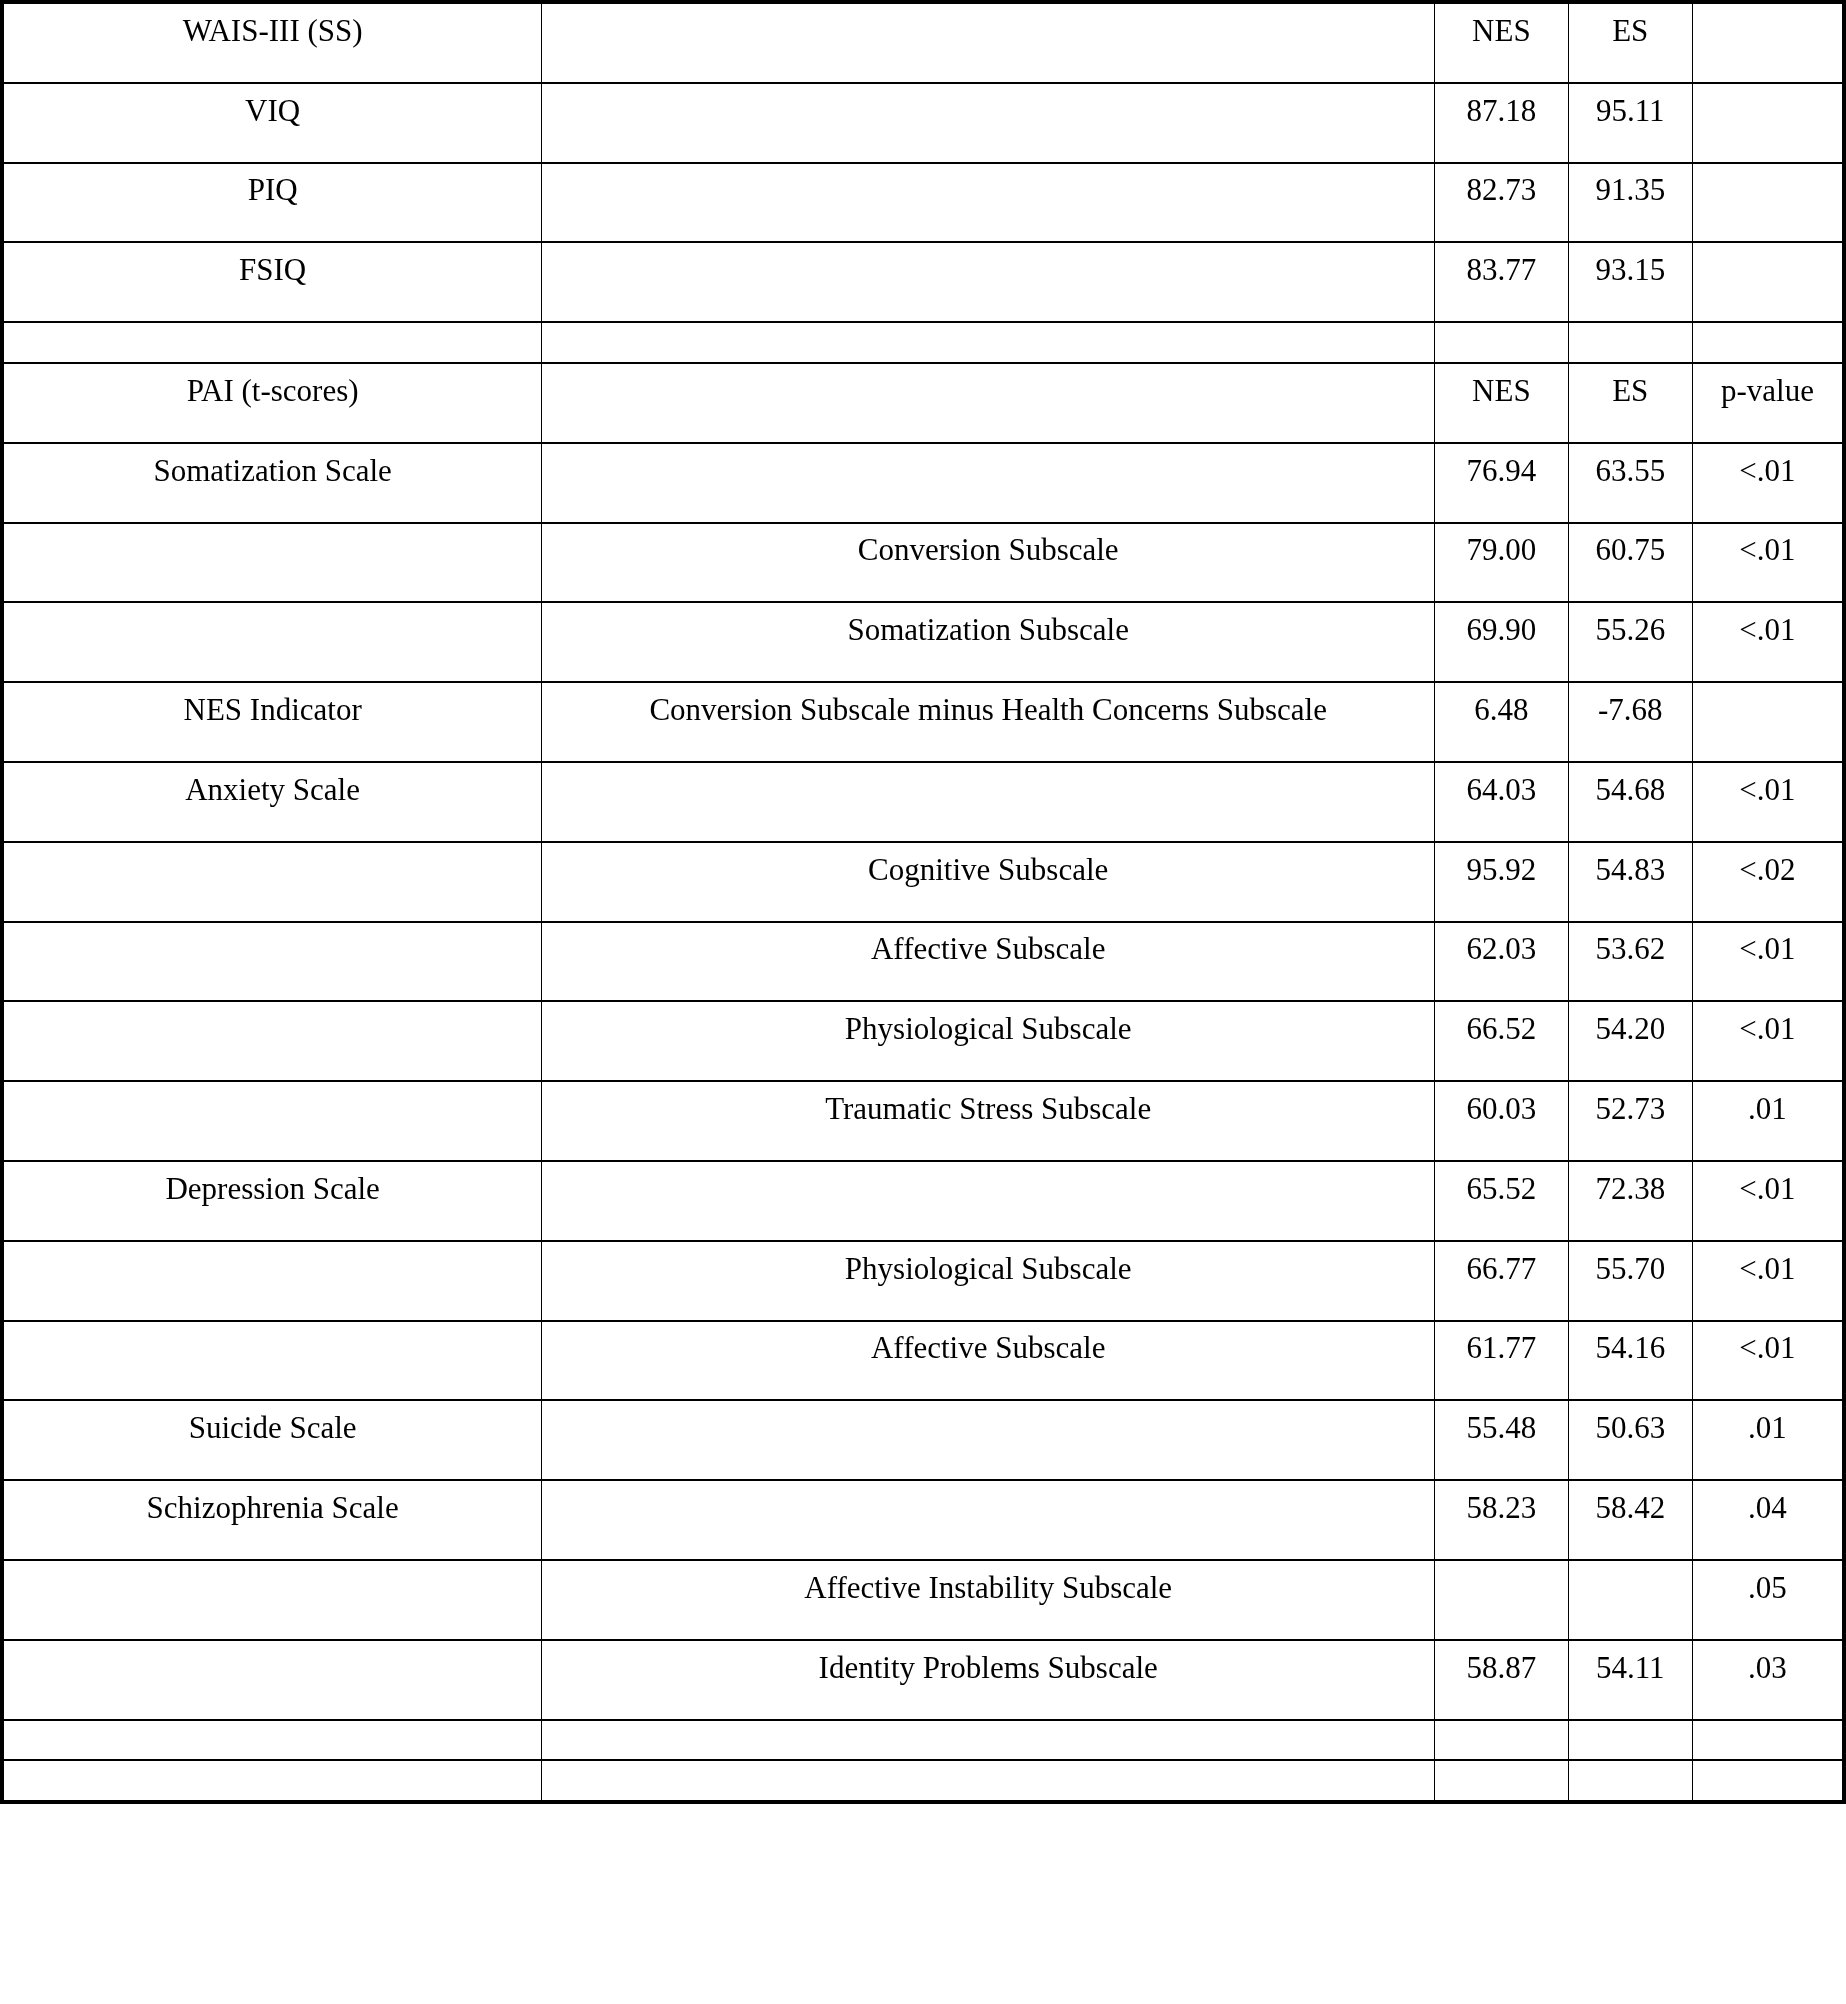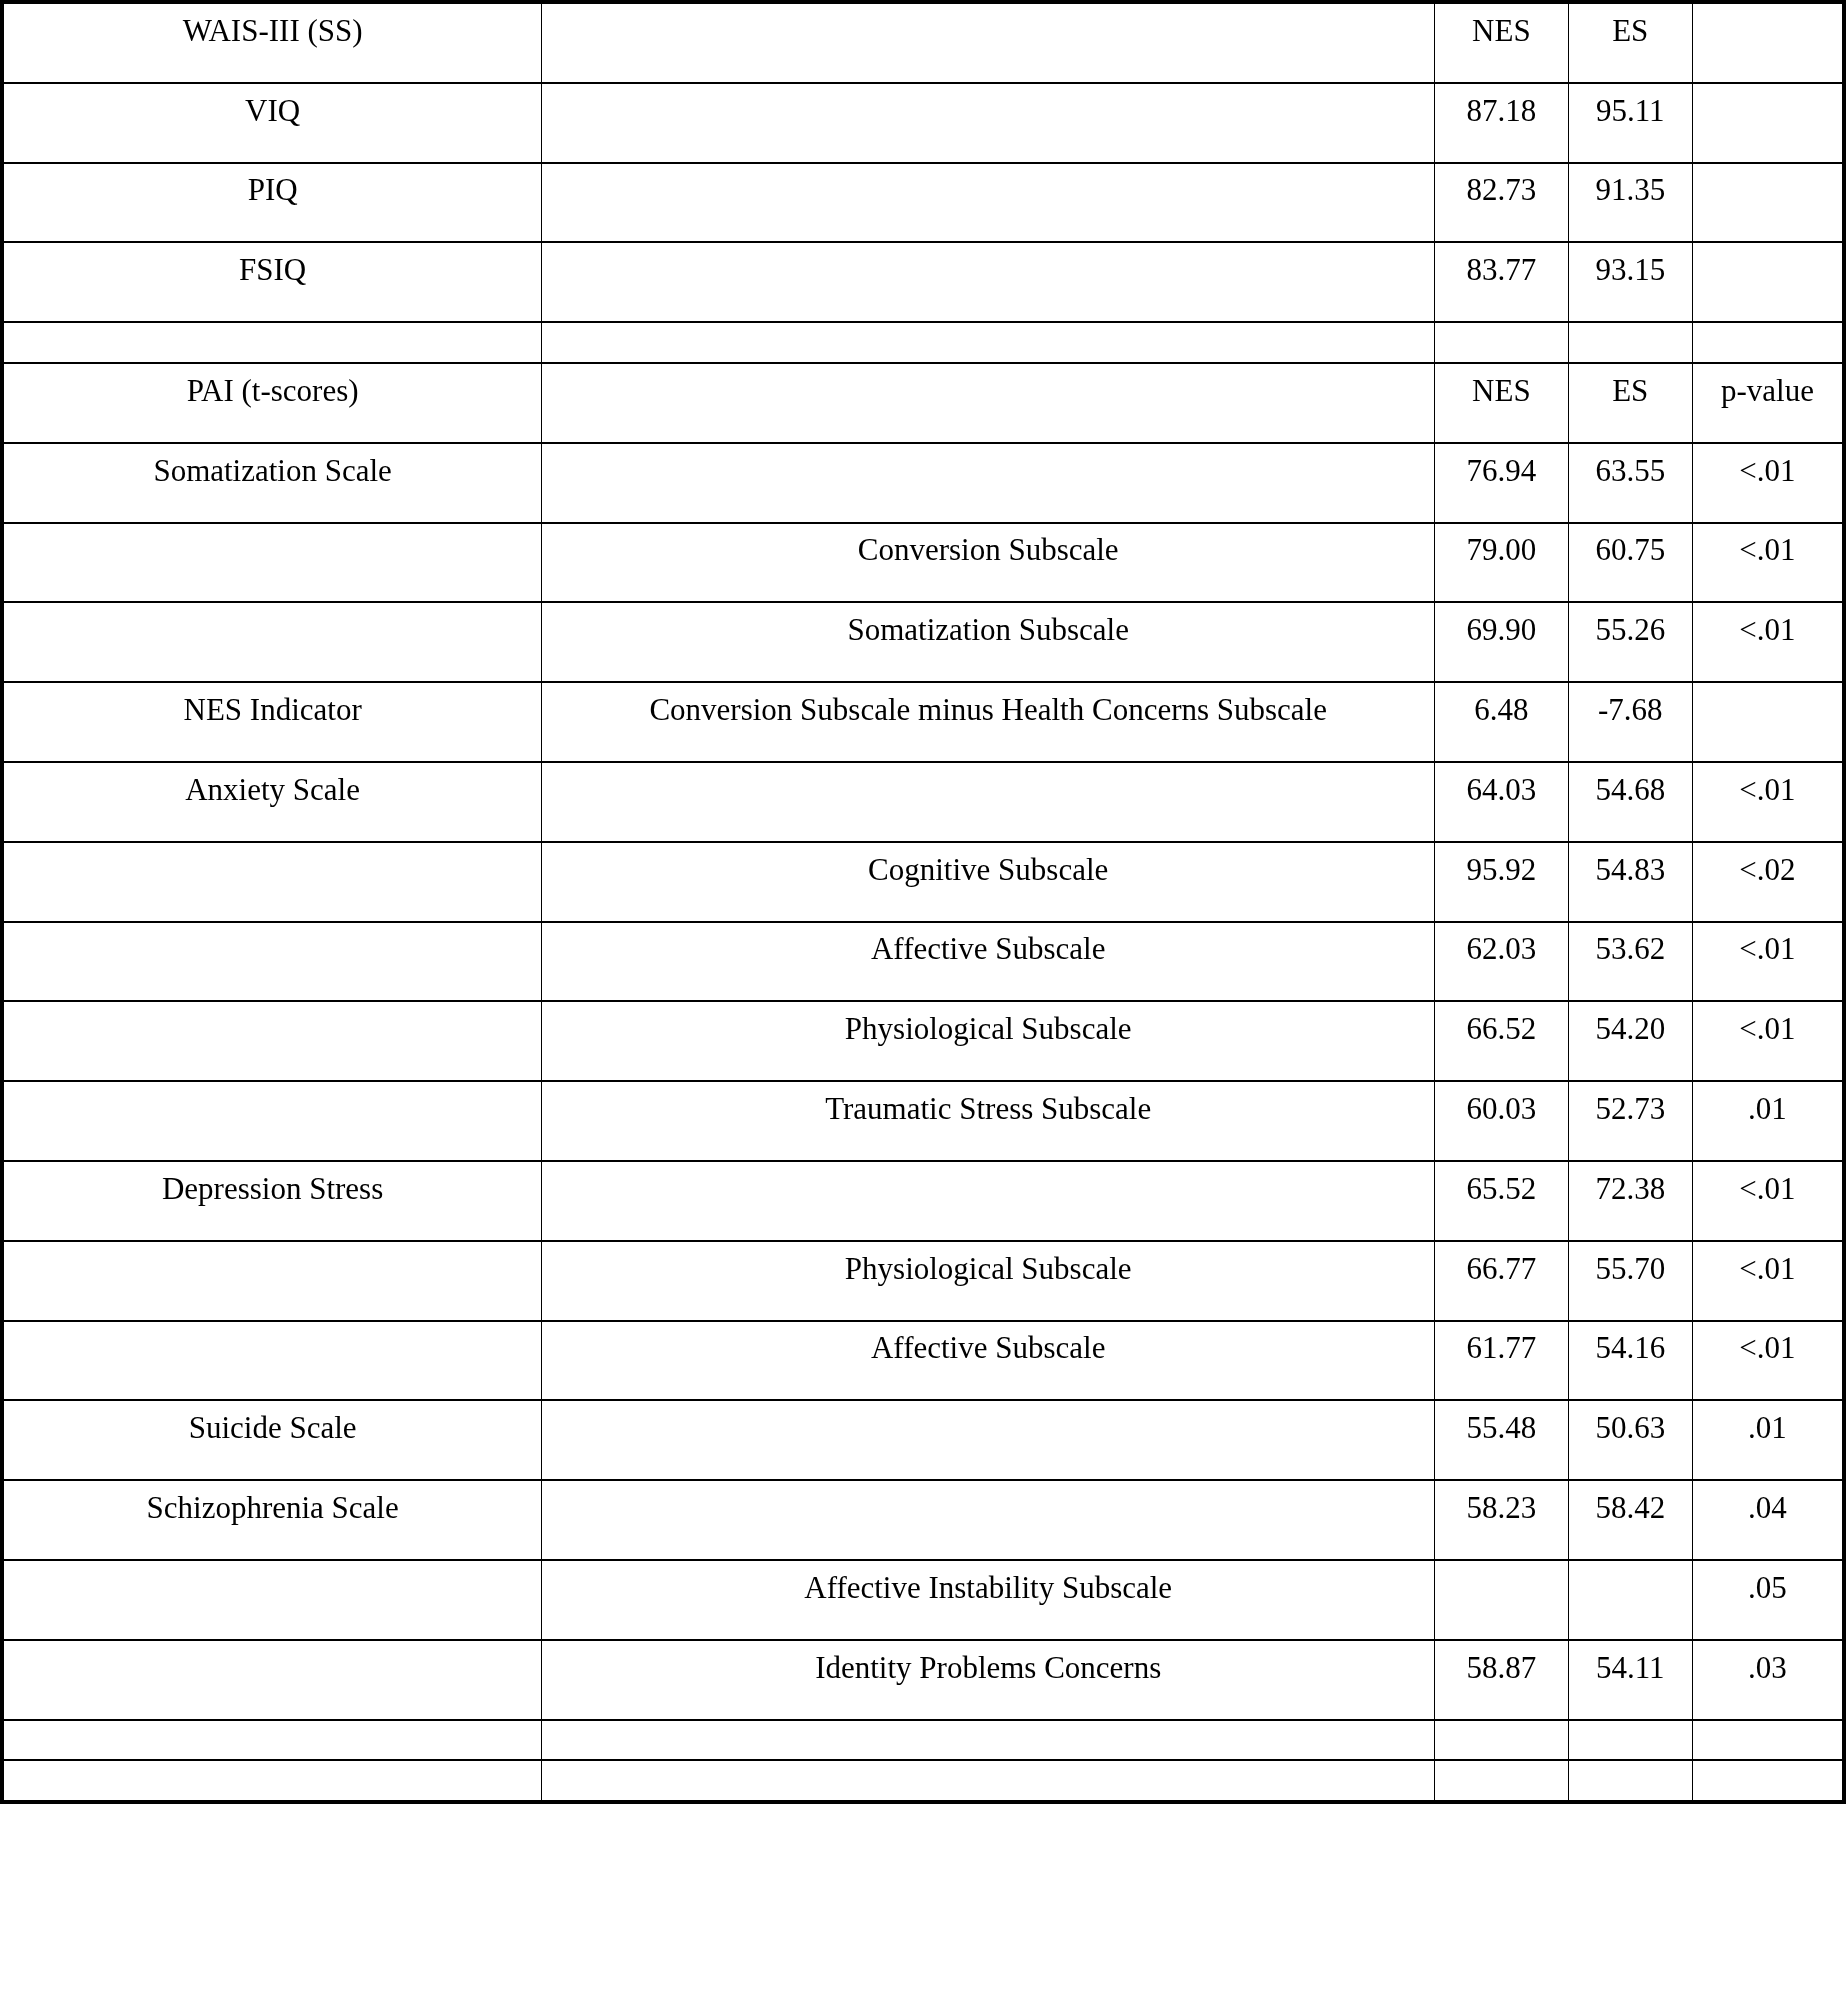--- a/index.html
+++ b/index.html
@@ -151,21 +151,21 @@
         <td>&lt;.01</td>
       </tr>
       <tr class="data">
         <td></td>
         <td>Traumatic Stress Subscale</td>
         <td>60.03</td>
         <td>52.73</td>
         <td>.01</td>
       </tr>
       <tr class="data">
-        <td>Depression Stress</td>
+        <td>Depression Scale</td>
         <td></td>
         <td>65.52</td>
         <td>72.38</td>
         <td>&lt;.01</td>
       </tr>
       <tr class="data">
         <td></td>
         <td>Physiological Subscale</td>
         <td>66.77</td>
         <td>55.70</td>
@@ -194,21 +194,21 @@
       </tr>
       <tr class="data">
         <td></td>
         <td>Affective Instability Subscale</td>
         <td></td>
         <td></td>
         <td>.05</td>
       </tr>
       <tr class="data">
         <td></td>
-        <td>Identity Problems Concerns</td>
+        <td>Identity Problems Subscale</td>
         <td>58.87</td>
         <td>54.11</td>
         <td>.03</td>
       </tr>
       <tr class="spacer">
         <td></td>
         <td></td>
         <td></td>
         <td></td>
         <td></td>

